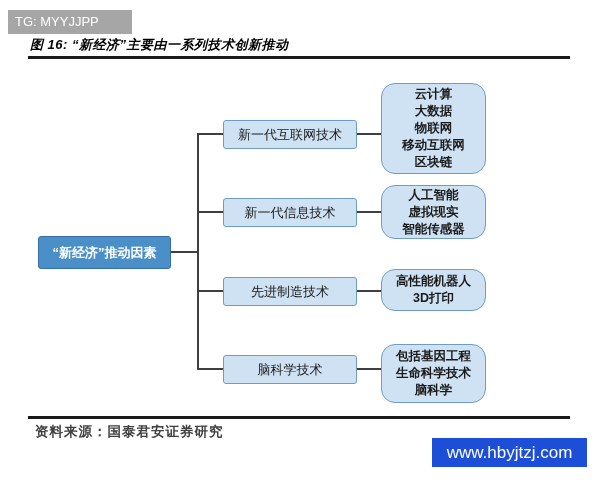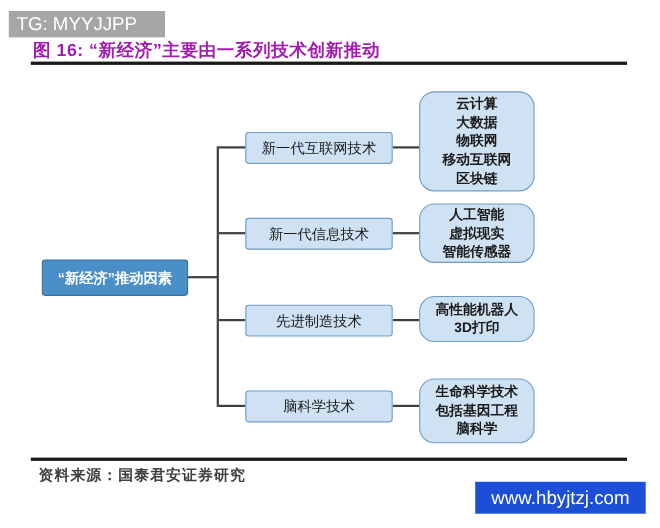--- a/index.html
+++ b/index.html
@@ -4,28 +4,28 @@
 <style>
   html,body { margin:0; padding:0; background:#ffffff; }
   .canvas {
     position:relative; width:600px; height:480px; background:#ffffff;
     font-family:"Liberation Sans","DejaVu Sans",sans-serif; overflow:hidden;
     box-sizing:border-box;
   }
   .canvas * { box-sizing:border-box; }
 
   .banner {
-    position:absolute; left:8px; top:10px; width:142px; height:24px;
-    background:#a6a6a6; color:#ffffff; font-size:17px; line-height:24px;
+    position:absolute; left:8px; top:10px; width:124px; height:24px;
+    background:#a6a6a6; color:#ffffff; font-size:13px; line-height:24px;
     padding-left:7px; white-space:nowrap;
   }
 
   .fig-title {
-    position:absolute; left:30px; top:36px; font-size:16px; font-weight:bold;
-    color:#a21caf; letter-spacing:0.5px; white-space:nowrap;
+    position:absolute; left:30px; top:36px; font-size:13px; font-weight:bold;
+    color:#000000; letter-spacing:0.5px; white-space:nowrap;font-style:italic;
   }
   .rule { position:absolute; left:28px; width:542px; height:3px; background:#1a1a1a; }
   .rule-top { top:56px; }
   .rule-bottom { top:416px; }
 
   .root-box {
     position:absolute; left:38px; top:236px; width:133px; height:33px;
     background:#4a8fc7; border:1px solid #366fa6; border-radius:3px;
     color:#ffffff; font-size:13px; font-weight:bold;
     display:flex; align-items:center; justify-content:center; white-space:nowrap;
@@ -102,22 +102,22 @@
   <div class="right-box" style="top:185px; height:54px;">
     <div class="item">人工智能</div>
     <div class="item">虚拟现实</div>
     <div class="item">智能传感器</div>
   </div>
   <div class="right-box" style="top:269px; height:42px;">
     <div class="item">高性能机器人</div>
     <div class="item">3D打印</div>
   </div>
   <div class="right-box" style="top:344px; height:59px;">
+    <div class="item">包括基因工程</div>
     <div class="item">生命科学技术</div>
-    <div class="item">包括基因工程</div>
     <div class="item">脑科学</div>
   </div>
 
   <div class="rule rule-bottom"></div>
   <div class="source-note">资料来源：国泰君安证券研究</div>
 
   <div class="watermark">www.hbyjtzj.com</div>
 
 </div>
 

